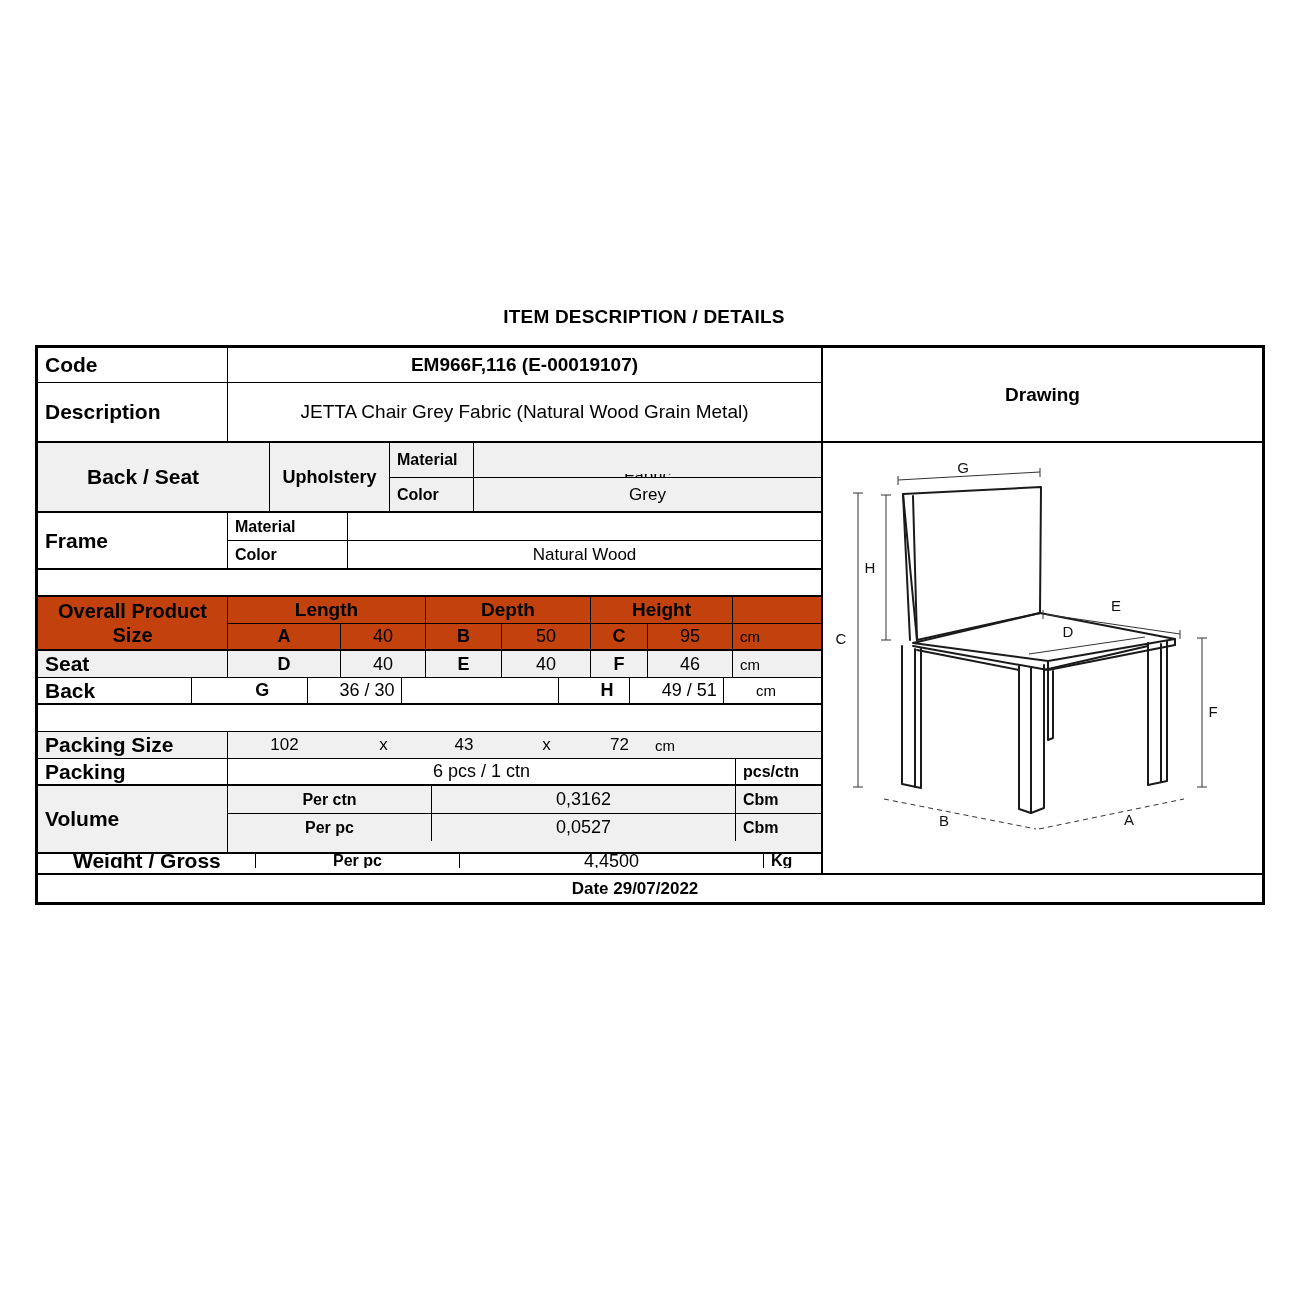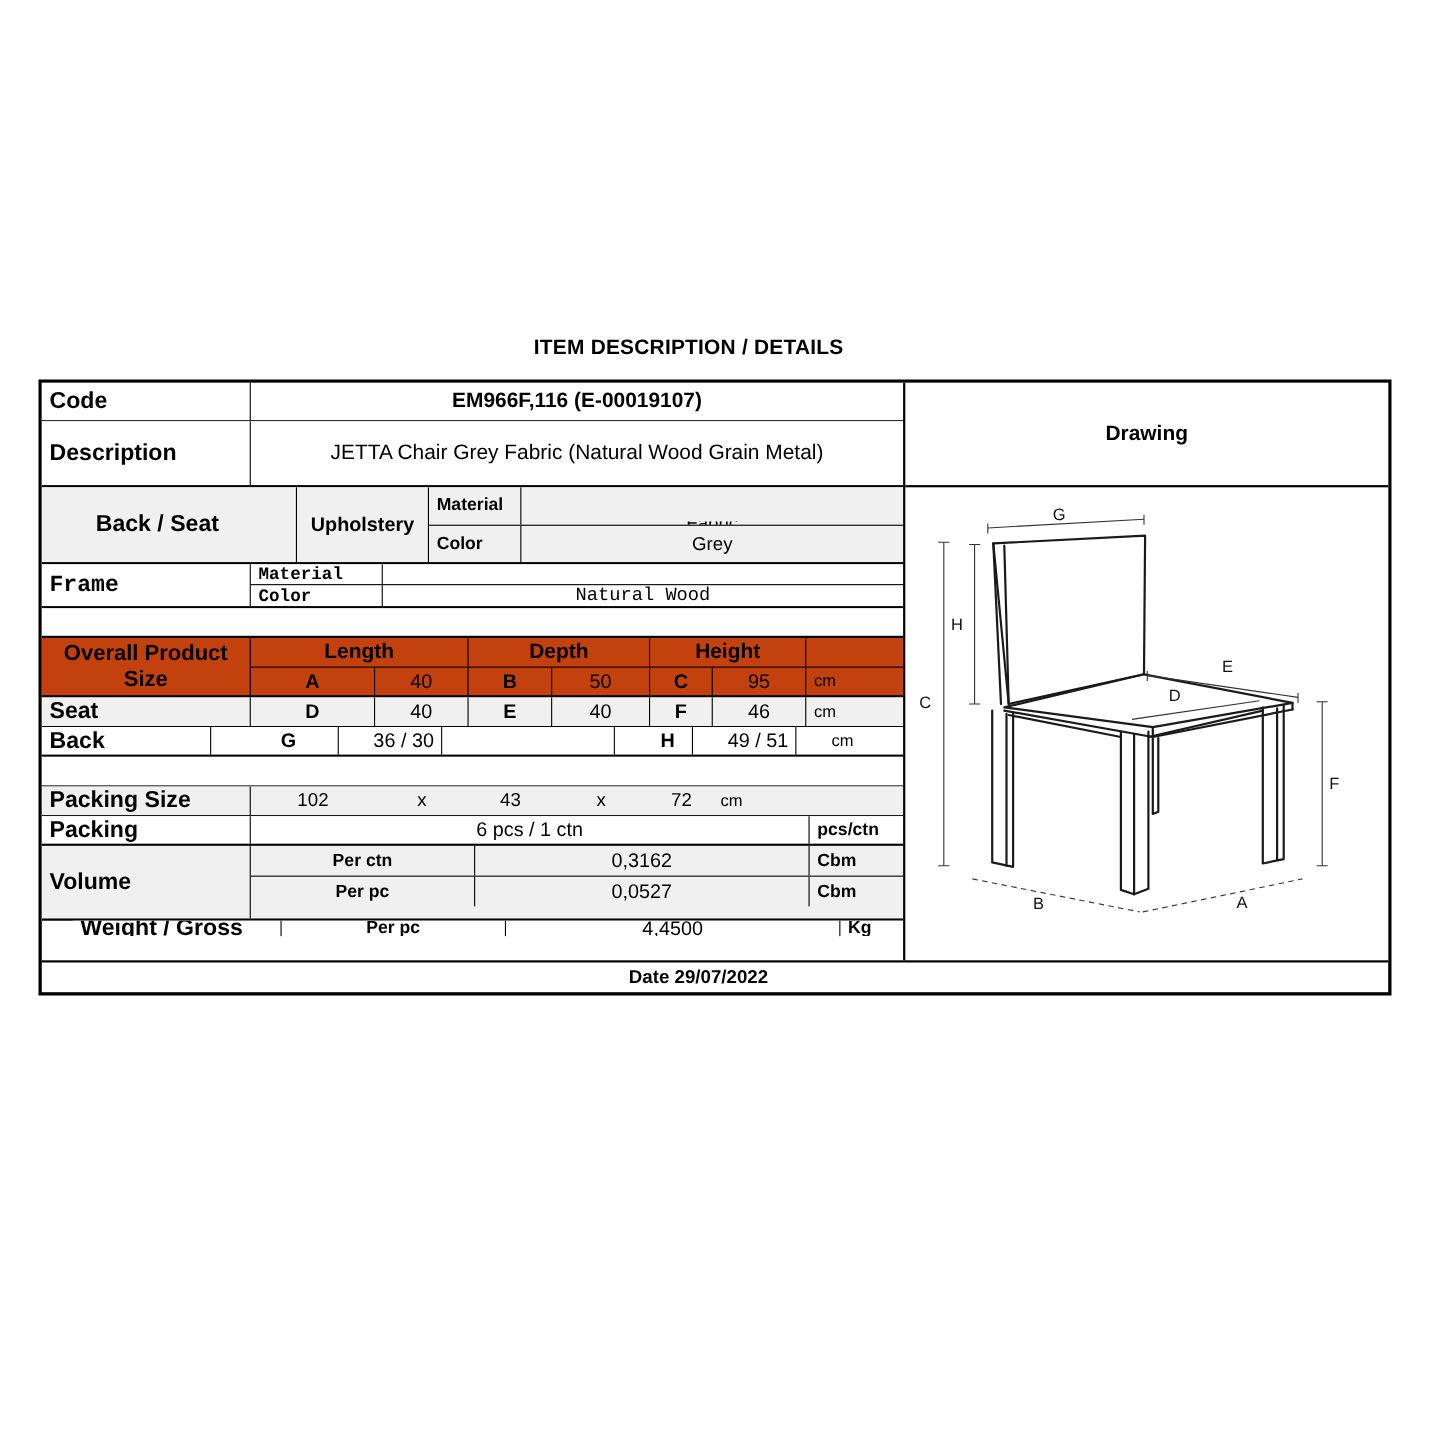--- a/index.html
+++ b/index.html
@@ -2,21 +2,21 @@
 <html><head>
 <meta charset="utf-8">
 <style>
   html,body{margin:0;padding:0;}
   body{
     width:1300px;height:1300px;background:#ffffff;position:relative;
     font-family:"Liberation Sans", sans-serif;color:#000;
     -webkit-font-smoothing:antialiased;
   }
   .page-title{
-    position:absolute;left:24px;top:306px;width:1204px;
+    position:absolute;left:42px;top:306px;width:1204px;
     text-align:center;font-weight:bold;font-size:19px;letter-spacing:.2px;
   }
   .sheet{
     position:absolute;left:35px;top:345px;width:1230px;height:560px;
     border:3px solid #000;box-sizing:border-box;background:#fff;
   }
   .left-table{position:absolute;left:0;top:0;width:783px;}
   .r,.sec{display:flex;border-bottom:1px solid #000;box-sizing:border-box;width:783px;background:#fff;}
   .bb2{border-bottom-width:2px;}
   .bb0{border-bottom:none;}
@@ -108,21 +108,21 @@
           <div class="cell w-c3 pl attr">Material</div>
           <div class="cell center val last" style="flex:1;margin-top:31px;">Fabric</div>
         </div>
         <div class="ir bb0" style="height:33px;">
           <div class="cell w-c3 pl attr">Color</div>
           <div class="cell center val last" style="flex:1;">Grey</div>
         </div>
       </div>
     </div>
 
-    <div class="sec bb2" style="height:40px;font-family:Liberation Mono, monospace;">
+    <div class="sec bb2" style="height:57px;">
       <div class="cell w-label pl lbl">Frame</div>
       <div class="seccol">
         <div class="ir" style="height:28px;">
           <div class="cell w-frattr pl attr">Material</div>
         </div>
         <div class="ir bb0" style="height:27px;">
           <div class="cell w-frattr pl attr">Color</div>
           <div class="cell center val last" style="flex:1;">Natural Wood</div>
         </div>
       </div>

